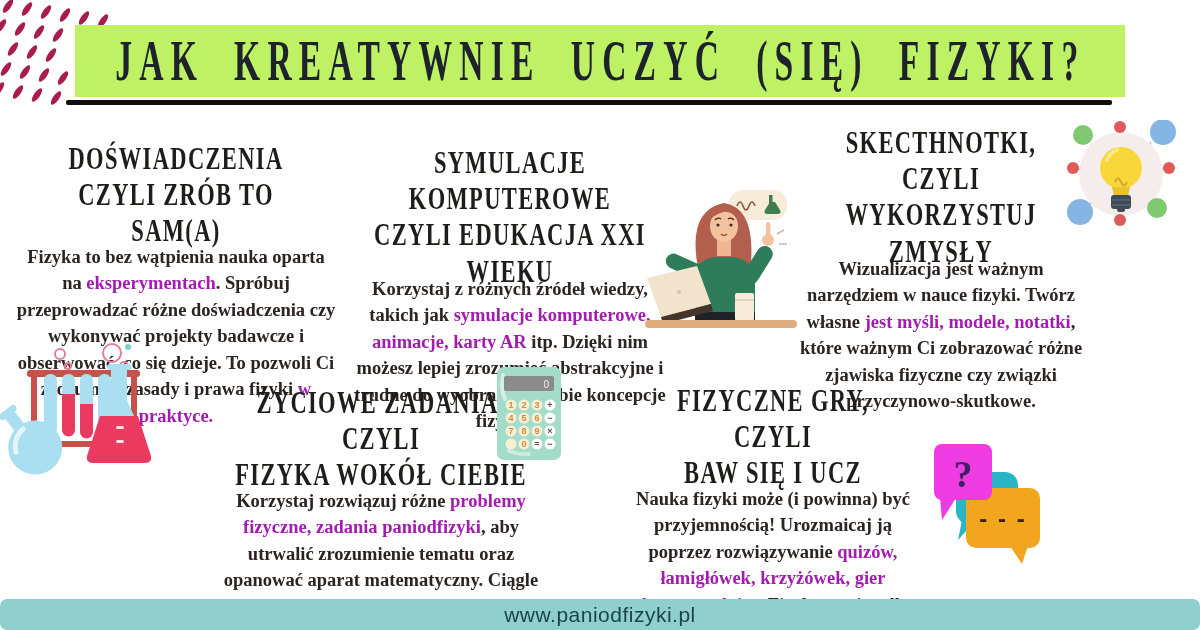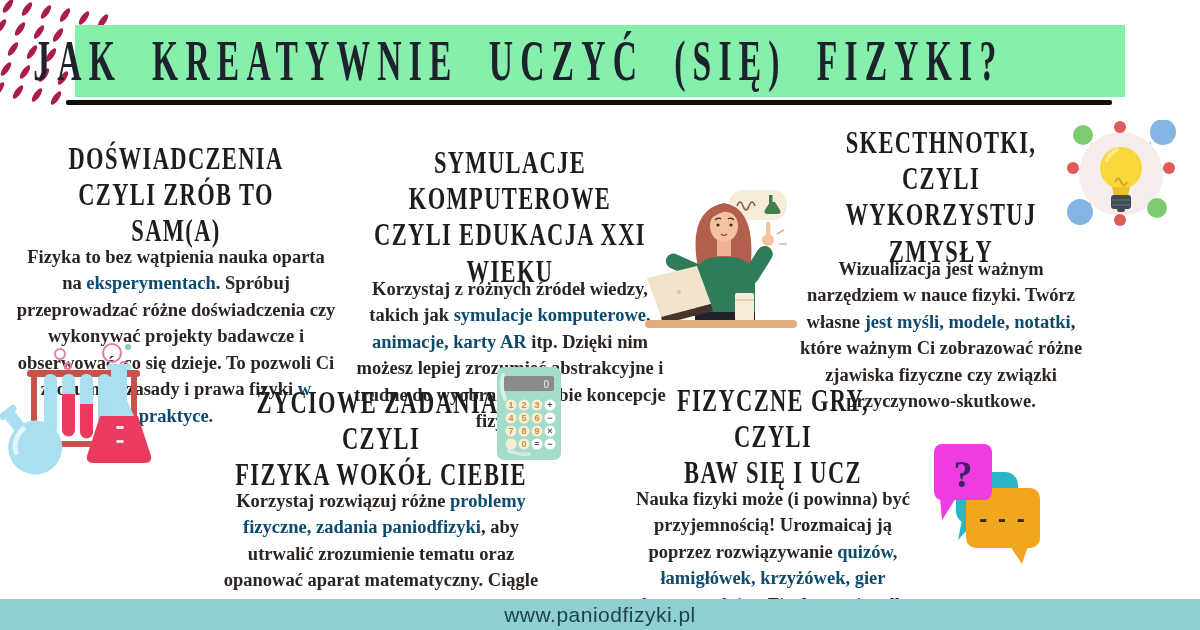--- a/index.html
+++ b/index.html
@@ -25,37 +25,37 @@
   .section{position:absolute;text-align:center;}
   .sec-heading{
     font-weight:bold;font-size:25px;line-height:1.12;color:#1f1d1b;
     letter-spacing:1.5px;white-space:pre-line;
     transform:scale(0.9,1.3);transform-origin:center top;
     margin:0 0 20px 0;
   }
   .sec-body{
     font-weight:bold;font-size:18.5px;line-height:1.43;color:#2b2420;margin:0;
   }
-  .sec-body .accent{color:#0c4a6e;}
+  .sec-body .accent{color:#a21caf;}
   .s1{left:16px;top:140px;width:320px;}
   .s2{left:352px;top:144px;width:316px;}
   .s3{left:796px;top:124px;width:290px;}
   .s4{left:213px;top:384px;width:336px;}
   .s5{left:630px;top:382px;width:286px;}
   
   .icon{position:absolute;}
   .ic-flasks{left:0;top:342px;width:168px;height:152px;}
   .ic-calc{left:495px;top:365px;width:68px;height:97px;}
   .ic-woman{left:645px;top:182px;width:152px;height:166px;}
   .ic-bulb{left:1063px;top:120px;width:132px;height:132px;}
   .ic-chat{left:926px;top:438px;width:122px;height:130px;}
   
   .footer{
     position:absolute;left:0;bottom:0;width:1200px;height:31px;background:#8fcfce;
-    display:flex;align-items:center;justify-content:center;
+    display:flex;align-items:center;justify-content:center;border-radius:7px;
   }
   .footer-url{
     font-family:"Liberation Sans", sans-serif;font-size:21px;color:#1d444a;letter-spacing:.5px;
   }
   .calc-key-num{font-family:"Liberation Sans", sans-serif;font-size:9px;font-weight:bold;fill:#cf8f3d;text-anchor:middle;}
   .calc-key-op{font-family:"Liberation Sans", sans-serif;font-size:9px;font-weight:bold;fill:#55504a;text-anchor:middle;}
 </style>
 </head>
 <body>
 
@@ -78,21 +78,21 @@
       <ellipse cx="6" cy="69" rx="8" ry="3" transform="rotate(-55 6 69)" fill="#a81c4f"></ellipse>
       <ellipse cx="25" cy="72" rx="8" ry="3" transform="rotate(-55 25 72)" fill="#a81c4f"></ellipse>
       <ellipse cx="44" cy="75" rx="8" ry="3" transform="rotate(-55 44 75)" fill="#a81c4f"></ellipse>
       <ellipse cx="63" cy="78" rx="8" ry="3" transform="rotate(-55 63 78)" fill="#a81c4f"></ellipse>
       <ellipse cx="-1" cy="89" rx="8" ry="3" transform="rotate(-55 -1 89)" fill="#a81c4f"></ellipse>
       <ellipse cx="18" cy="92" rx="8" ry="3" transform="rotate(-55 18 92)" fill="#a81c4f"></ellipse>
       <ellipse cx="37" cy="95" rx="8" ry="3" transform="rotate(-55 37 95)" fill="#a81c4f"></ellipse>
       <ellipse cx="56" cy="98" rx="8" ry="3" transform="rotate(-55 56 98)" fill="#a81c4f"></ellipse>
     </svg>
 
-  <div class="banner" style="background:#86efac;justify-content:flex-end;">
+  <div class="banner" style="background:#bef264;">
     <span class="banner-title">JAK KREATYWNIE UCZYĆ (SIĘ) FIZYKI?</span>
   </div>
   <div class="divider"></div>
 
   <div class="section s1">
     <h2 class="sec-heading">DOŚWIADCZENIA
 CZYLI ZRÓB TO SAM(A)</h2>
     <p class="sec-body"><span>Fizyka to bez wątpienia nauka oparta na </span><span class="accent">eksperymentach</span><span>. Spróbuj przeprowadzać różne doświadczenia czy wykonywać projekty badawcze i obserwować, co się dzieje. To pozwoli Ci zrozumieć zasady i prawa fizyki </span><span class="accent">w praktyce.</span></p>
   </div>
 

